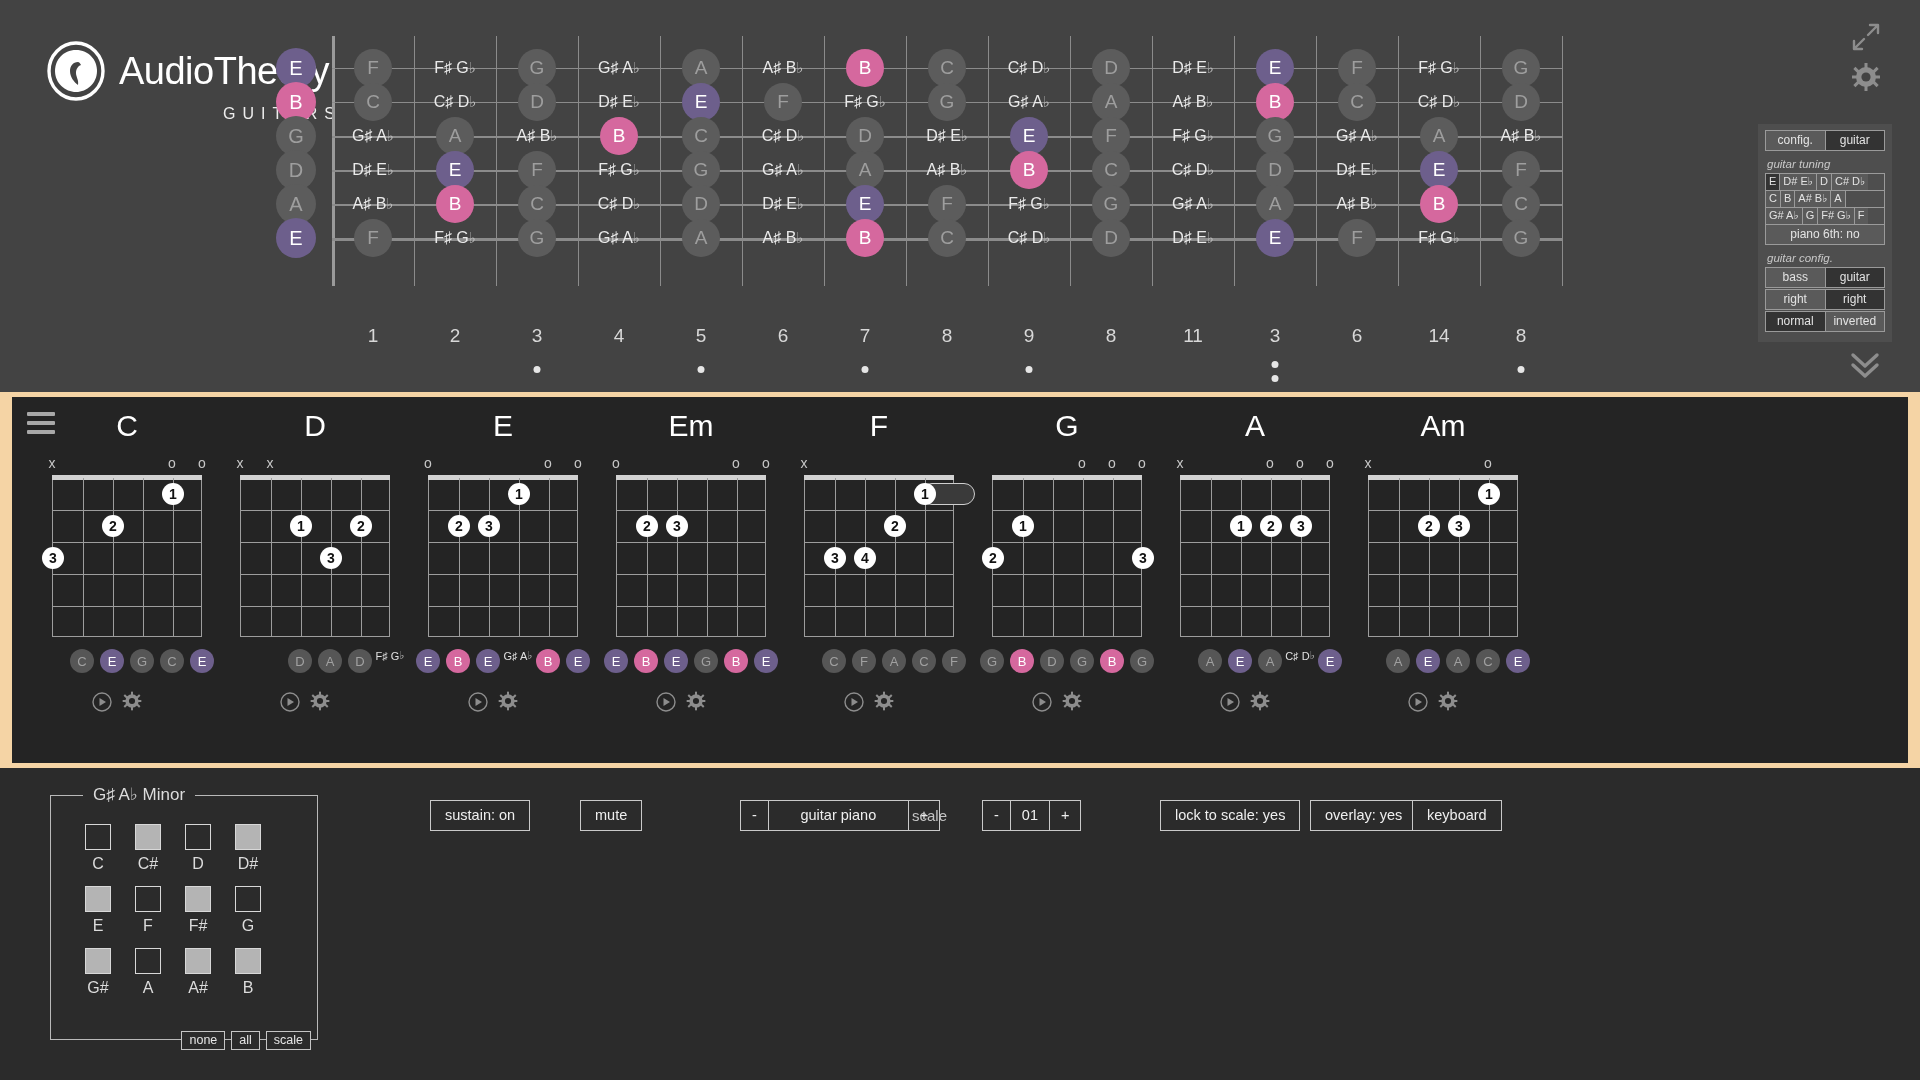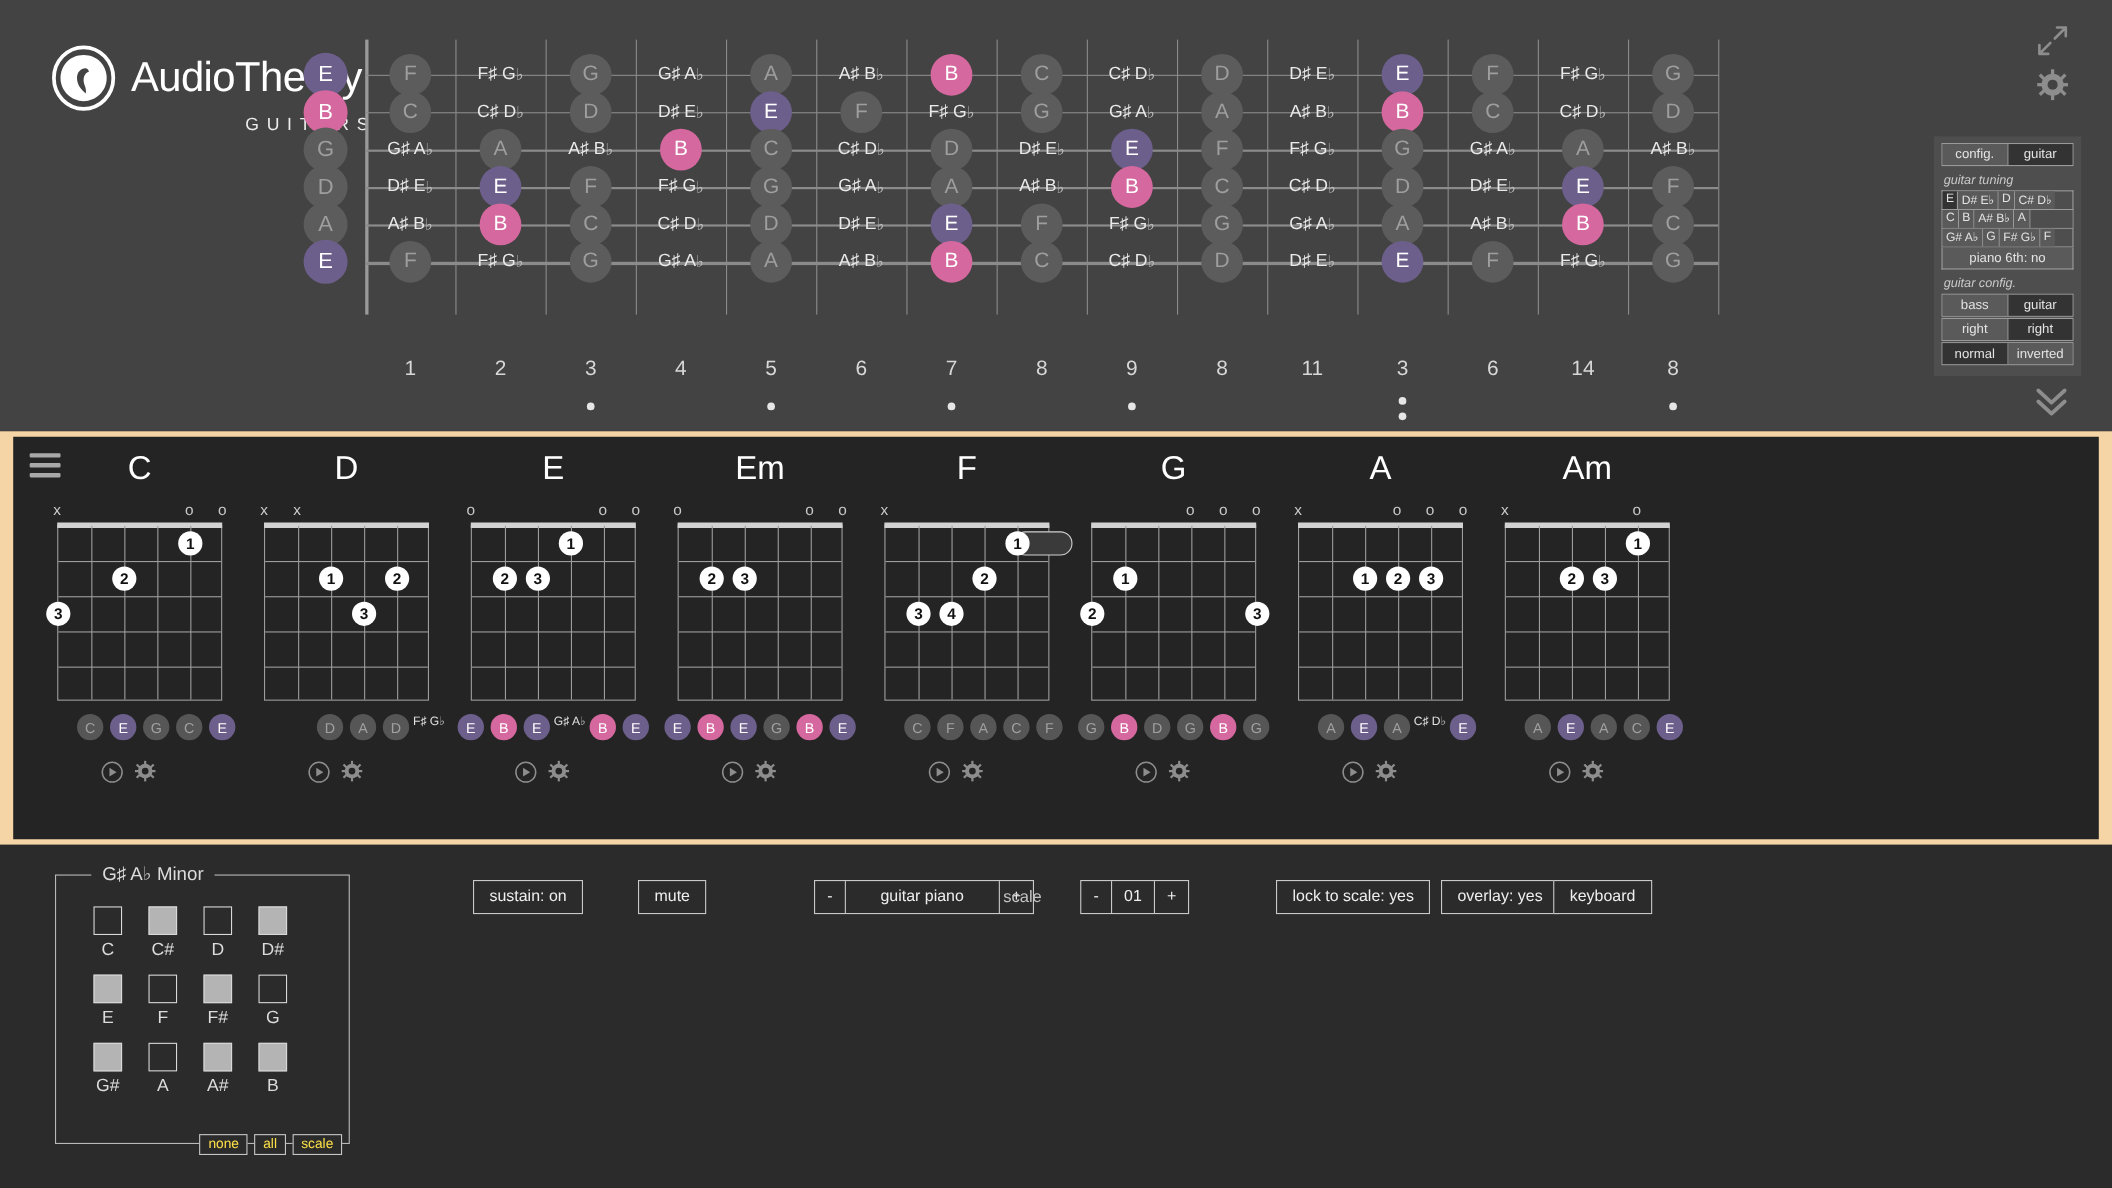--- a/index.html
+++ b/index.html
@@ -114,21 +114,21 @@
 
   #scale-box { position:absolute; left:50px; top:27px; width:268px; height:245px;
       border:1px solid #b9b9b9; }
   #scale-title { position:absolute; left:32px; top:-12px; background:#2b2b2b; padding:0 10px; font-size:17px; color:#dcdcdc; font-weight:300;}
   #scale-title .flat { color:#c0c0c0; }
   .sc-cell { position:absolute; width:50px; text-align:center; }
   .sc-box { width:26px; height:26px; border:1px solid #d8d8d8; margin:0 auto; background:#2b2b2b; }
   .sc-box.on { background:#b4b4b4; }
   .sc-lbl { font-size:16px; color:#dcdcdc; margin-top:5px; font-weight:300; }
   .sc-btns { position:absolute; right:6px; bottom:-11px; display:flex; gap:6px; }
-  .sc-btn { border:1px solid #c5c5c5; background:#2b2b2b; padding:1px 7px 2px; font-size:12.5px; color:#fde047; cursor:pointer; }
+  .sc-btn { border:1px solid #c5c5c5; background:#2b2b2b; padding:1px 7px 2px; font-size:12.5px; color:#e5e5e5; cursor:pointer; }
 
   .btn { border:1px solid #c9c9c9; background:#2b2b2b; color:#efefef; font-size:14.5px;
          padding:6px 14px 7px; cursor:pointer; display:inline-flex; align-items:center; justify-content:center;}
   .ctrl { position:absolute; top:0; }
   .stepper { display:flex; border:1px solid #c9c9c9; }
   .stepper > div { padding:6px 11px 7px; font-size:14.5px; color:#efefef; border-right:1px solid #c9c9c9; cursor:pointer;}
   .stepper > div:last-child { border-right:none; }
   .stepper > div.val { cursor:default; }
   .ctrl-label { font-size:15px; color:#c4c4c4; padding-top:7px; }
 </style>

